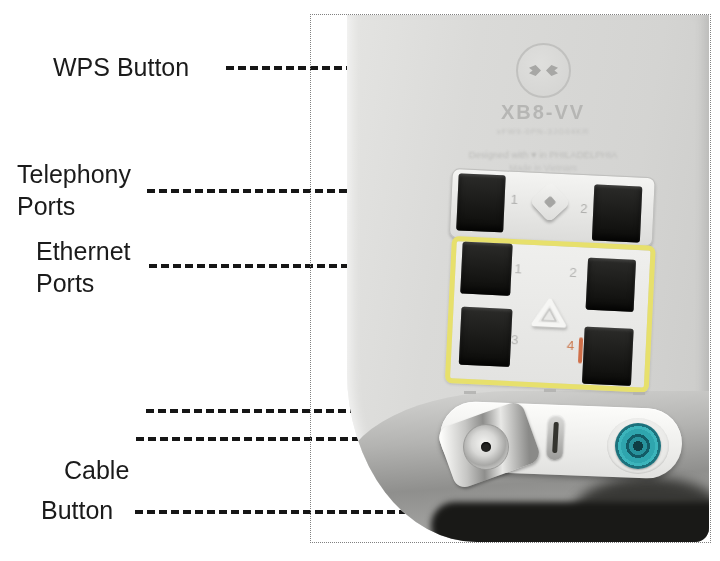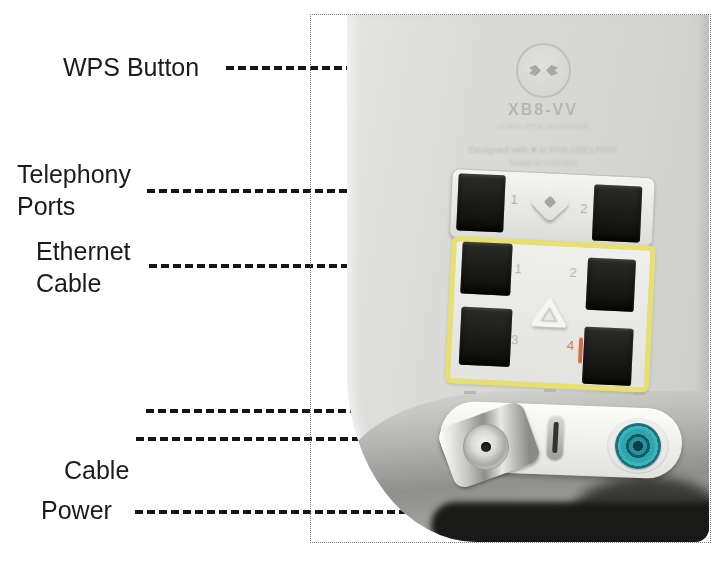--- a/index.html
+++ b/index.html
@@ -1,21 +1,21 @@
 <!DOCTYPE html>
 <html><head>
 <meta charset="utf-8">
 <style>
   html,body{margin:0;padding:0;background:#ffffff;}
   .stage{position:relative;width:720px;height:561px;background:#ffffff;overflow:hidden;
          font-family:"Liberation Sans",sans-serif;color:#1b1b1b;}
 
   
   .lbl{position:absolute;font-size:25px;line-height:1.27;white-space:pre-line;color:#1b1b1b;}
-  .lbl-wps{left:63px;top:52px;}
+  .lbl-wps{left:53px;top:52px;}
   .lbl-tel{left:17px;top:159px;}
   .lbl-eth{left:36px;top:236px;}
   .lbl-usb{left:87px;top:394px;}
   .lbl-cable{left:64px;top:425px;margin-top:30px;}
   .lbl-power{left:41px;top:495px;}
 
   
   .leader{position:absolute;height:4px;
     background:repeating-linear-gradient(90deg,#161616 0 8px,transparent 8px 12px);}
   .ld-wps{left:226px;top:66px;width:291px;}
@@ -48,21 +48,21 @@
   
   .wps-btn{position:absolute;left:205px;top:28px;width:55px;height:55px;border-radius:50%;
     border:2px solid #c1c1bf;background:radial-gradient(circle at 42% 36%,#dfdfdd,#d3d3d1);
     box-sizing:border-box;display:flex;align-items:center;justify-content:center;gap:5px;}
   .wps-arrow{width:12px;height:11px;background:#a7a7a5;filter:blur(.6px);}
   .wps-arrow.l{clip-path:polygon(0 25%,55% 0,100% 50%,55% 100%,0 75%,30% 50%);}
   .wps-arrow.r{clip-path:polygon(100% 25%,45% 0,0 50%,45% 100%,100% 75%,70% 50%);}
 
   
   .print{position:absolute;left:112px;top:86px;width:240px;text-align:center;color:#bbbbb9;}
-  .m1{font-size:16px;font-weight:bold;letter-spacing:2px;color:#b6b6b4;filter:blur(.7px);}
+  .m1{font-size:20px;font-weight:bold;letter-spacing:2px;color:#b6b6b4;filter:blur(.7px);}
   .m2{font-size:8px;letter-spacing:1px;margin-top:3px;color:#c1c1bf;filter:blur(1px);}
   .m3{font-size:9.5px;margin-top:13px;color:#bcbcba;filter:blur(1px);}
   .m4{font-size:9px;margin-top:3px;color:#c3c3c1;filter:blur(1px);}
 
   
   .tel{position:absolute;left:141px;top:153px;width:204px;height:70px;
     transform:rotate(2.6deg);transform-origin:left top;}
   .tel-panel{position:absolute;inset:0;border-radius:8px;border:1px solid #bfbfbd;
     background:linear-gradient(180deg,#f4f4f2,#dcdcda);box-shadow:0 2px 3px rgba(0,0,0,.2);}
   .rj{position:absolute;background:linear-gradient(180deg,#2b2b29,#0b0b09);border-radius:3px;
@@ -121,23 +121,23 @@
 </style>
 </head>
 <body>
 
 <div class="stage">
 
   <div class="lbl lbl-wps">WPS Button</div>
   <div class="lbl lbl-tel">Telephony
 Ports</div>
   <div class="lbl lbl-eth">Ethernet
-Cable</div>
+Ports</div>
   <div class="lbl lbl-cable">Cable</div>
-  <div class="lbl lbl-power">Power</div>
+  <div class="lbl lbl-power">Button</div>
 
   <div class="leader ld-wps"></div>
   <div class="leader ld-tel"></div>
   <div class="leader ld-eth"></div>
   <div class="leader ld-usb"></div>
   <div class="leader ld-cable"></div>
   <div class="leader ld-power"></div>
   <div class="pointer"></div>
 
   <div class="frame"></div>

